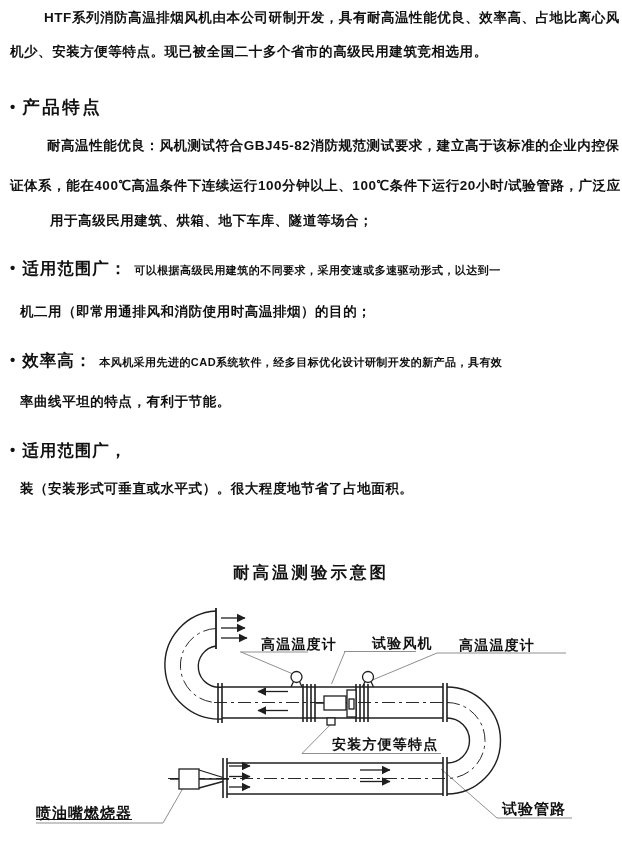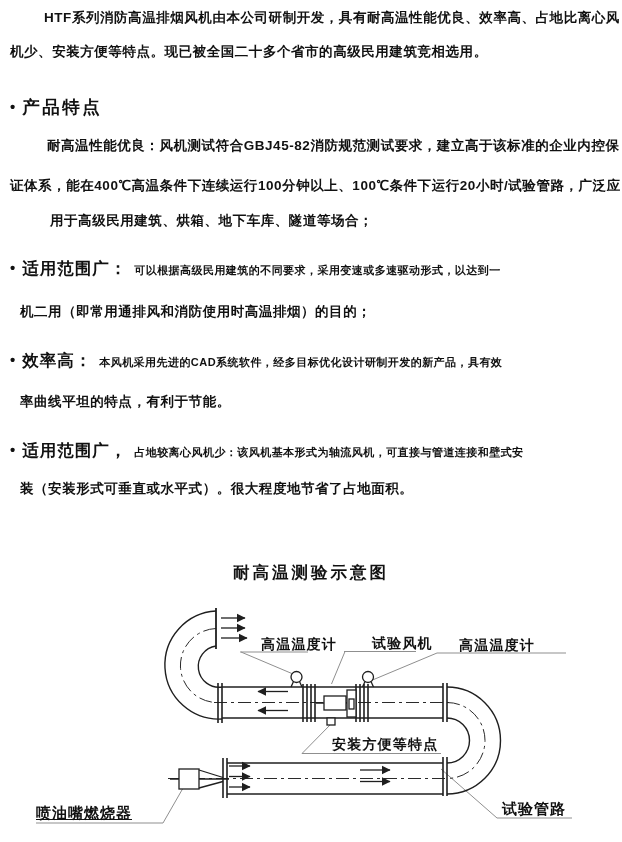--- a/index.html
+++ b/index.html
@@ -53,21 +53,20 @@
 <div class="abs bullet-row" style="left:10px;top:350px;">
   <span class="bullet-glyph">•</span>
   <span class="h2-text">效率高：</span>
   <span class="inline-body">本风机采用先进的CAD系统软件，经多目标优化设计研制开发的新产品，具有效</span>
 </div>
 <div class="abs body-line" style="left:20px;top:394px;">率曲线平坦的特点，有利于节能。</div>
 
 <div class="abs bullet-row" style="left:10px;top:440px;">
   <span class="bullet-glyph">•</span>
   <span class="h2-text">适用范围广，</span>
-  <span class="inline-body">占地较离心风机少：该风机基本形式为轴流风机，可直接与管道连接和壁式安</span>
 </div>
 <div class="abs body-line" style="left:20px;top:481px;">装（安装形式可垂直或水平式）。很大程度地节省了占地面积。</div>
 
 <div class="abs diagram-title">耐高温测验示意图</div>
 
 <svg width="622" height="842" viewBox="0 0 622 842" aria-hidden="true">
   <defs>
     <marker id="ah" markerWidth="8" markerHeight="7" refX="6.5" refY="3.5" orient="auto">
       <path d="M0,0 L7,3.5 L0,7 Z" fill="#1f1f1f"></path>
     </marker>

